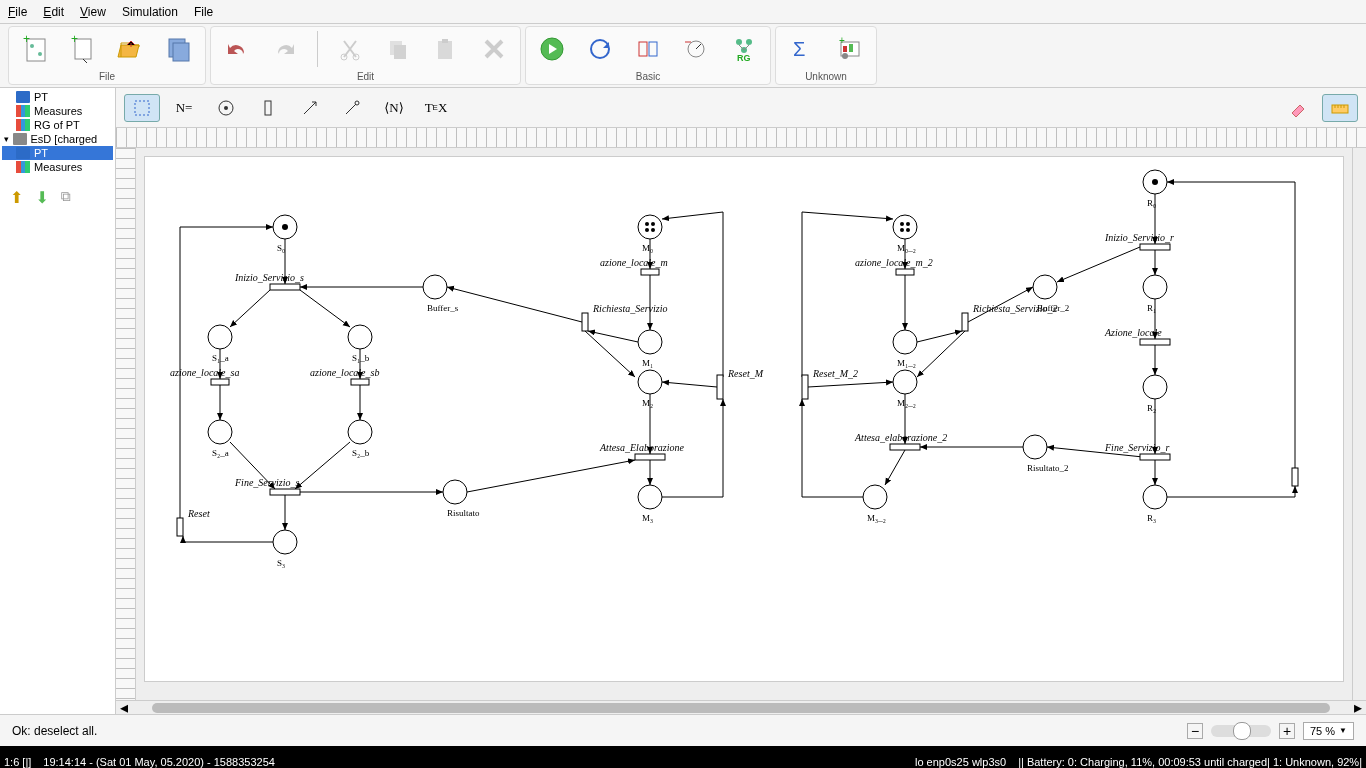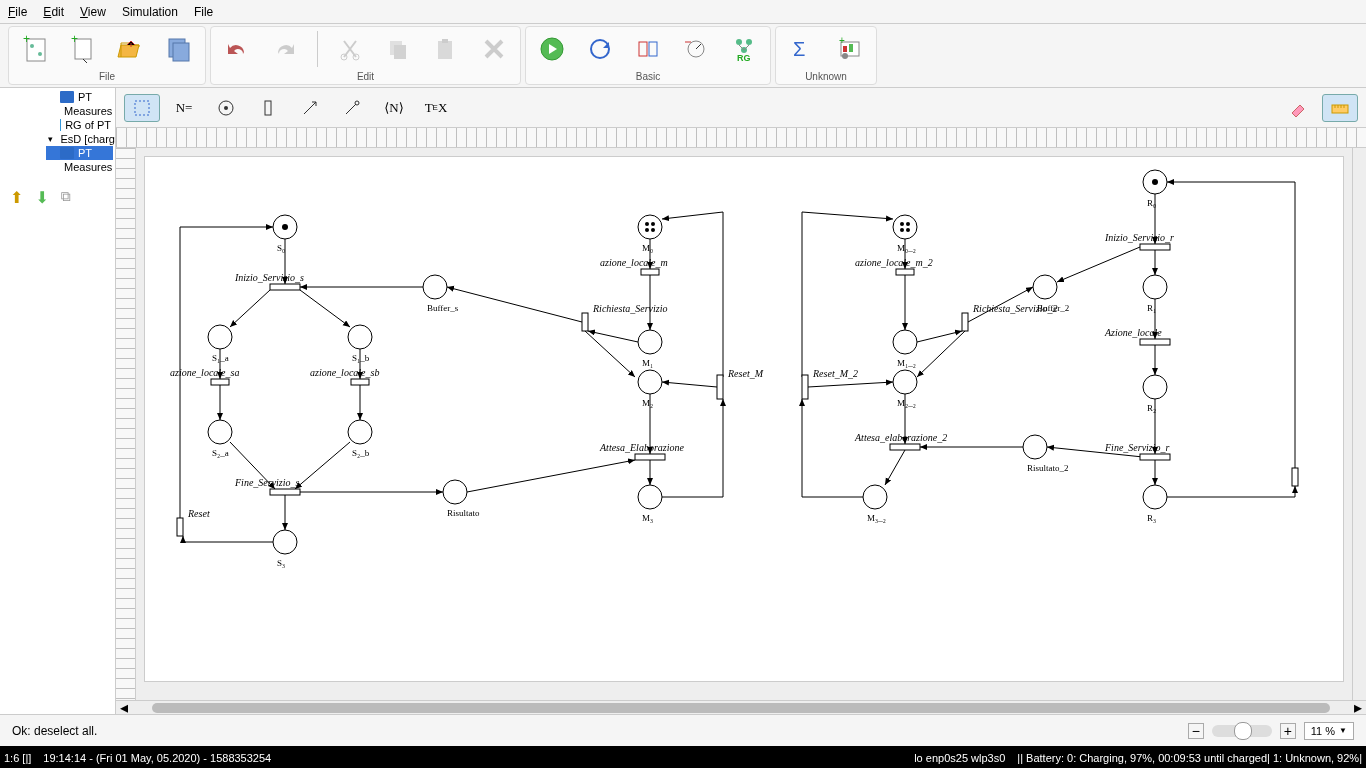--- a/index.html
+++ b/index.html
@@ -8,21 +8,21 @@
 .menubar span { cursor: pointer; }
 .menubar span u { text-decoration: underline; }
 .toolbar-main { height: 64px; background: #f5f5f5; border-bottom: 1px solid #ccc; display: flex; align-items: center; padding: 2px 8px; gap: 4px; }
 .tool-group { display: flex; flex-direction: column; align-items: center; border: 1px solid #ddd; border-radius: 4px; padding: 2px 6px; background: #fafafa; }
 .tool-group-row { display: flex; gap: 8px; align-items: center; justify-content: center; }
 .tool-group-label { font-size: 10px; color: #555; margin-top: 2px; }
 .tbtn { width: 40px; height: 40px; display: flex; align-items: center; justify-content: center; cursor: pointer; border-radius: 3px; }
 .divider-v { width: 1px; height: 36px; background: #ccc; margin: 0 4px; }
 .body-row { flex: 1; display: flex; overflow: hidden; }
 .sidebar { width: 120px; background: #fff; border-right: 1px solid #ccc; font-size: 11px; padding: 2px; overflow: hidden; }
-.tree-item { display: flex; align-items: center; gap: 4px; padding: 1px 2px; white-space: nowrap; margin-left: 44px; }
+.tree-item { display: flex; align-items: center; gap: 4px; padding: 1px 2px; white-space: nowrap; }
 .tree-item.indent1 { padding-left: 14px; }
 .tree-item.selected { background: #3576d8; color: #fff; }
 .tree-icon { width: 14px; height: 12px; display: inline-block; }
 .tree-icon.net { background: #2c6bc7; border-radius: 1px; }
 .tree-icon.meas { background: linear-gradient(to right, #e74c3c 33%, #3498db 33% 66%, #2ecc71 66%); }
 .tree-icon.rg { background: linear-gradient(to right, #e74c3c 33%, #3498db 33% 66%, #2ecc71 66%); }
 .tree-icon.folder { background: #888; border-radius: 1px; }
 .side-actions { display: flex; gap: 12px; padding: 6px 8px; margin-top: 8px; }
 .canvas-area { flex: 1; display: flex; flex-direction: column; background: #fff; position: relative; }
 .tool-palette { height: 40px; background: #f5f5f5; border-bottom: 1px solid #ccc; display: flex; align-items: center; padding: 0 8px; gap: 6px; }
@@ -45,21 +45,21 @@
 .lbls { font-family: serif; font-size: 9px; }
 .scroll-v { width: 14px; background: #eee; border-left: 1px solid #ccc; }
 .scroll-h { height: 14px; background: #eee; border-top: 1px solid #ccc; display: flex; align-items: center; }
 .scroll-thumb { background: #bbb; border-radius: 7px; height: 10px; margin: 0 20px; flex: 1; }
 .statusbar { height: 32px; background: #f5f5f5; border-top: 1px solid #ccc; display: flex; align-items: center; padding: 8px 12px; font-size: 12px; gap: 12px; }
 .status-msg { flex: 1; }
 .zoom-ctrl { display: flex; align-items: center; gap: 8px; }
 .zoom-slider { width: 60px; height: 12px; background: #ddd; border-radius: 6px; position: relative; }
 .zoom-slider::after { content: ""; width: 16px; height: 16px; background: #fff; border: 1px solid #999; border-radius: 8px; position: absolute; top: -3px; left: 22px; }
 .zoom-box { border: 1px solid #aaa; padding: 2px 6px; font-size: 11px; display: flex; align-items: center; gap: 4px; background: #fff; }
-.taskbar { height: 22px; background: #000; color: #fff; font-family: monospace; font-size: 11px; display: flex; align-items: flex-end; padding: 4px 4px; gap: 12px; }
+.taskbar { height: 22px; background: #000; color: #fff; font-family: monospace; font-size: 11px; display: flex; align-items: flex-start; padding: 10px 4px; gap: 12px; }
 .taskbar .tseg { white-space: nowrap; }
 .tspacer { flex: 1; }
 </style>
 </head>
 <body>
 
 <div class="menubar">
   <span><u>F</u><span>ile</span></span>
   <span><u>E</u><span>dit</span></span>
   <span><u>V</u><span>iew</span></span>
@@ -440,25 +440,25 @@
   </div>
 </div>
 
 <div class="statusbar">
   <div class="status-msg">Ok: deselect all.</div>
   <div class="zoom-ctrl">
     <span style="border:1px solid #aaa;width:16px;height:16px;display:inline-flex;align-items:center;justify-content:center;font-size:14px">−</span>
     <div class="zoom-slider"></div>
     <span style="border:1px solid #aaa;width:16px;height:16px;display:inline-flex;align-items:center;justify-content:center;font-size:14px">+</span>
     <div class="zoom-box">
-        <span>11 %</span>
+        <span>75 %</span>
         <span style="font-size:8px">▼</span>
       </div>
   </div>
 </div>
 
 <div class="taskbar">
   <span class="tseg">1:6 [|]</span>
-  <span class="tseg">19:14:14 - (Fri 01 May, 05.2020) - 1588353254</span>
+  <span class="tseg">19:14:14 - (Sat 01 May, 05.2020) - 1588353254</span>
   <span class="tspacer"></span>
   <span class="tseg">lo enp0s25 wlp3s0</span>
-  <span class="tseg">||  Battery: 0: Charging, 97%, 00:09:53 until charged| 1: Unknown, 92%|</span>
+  <span class="tseg">||  Battery: 0: Charging, 11%, 00:09:53 until charged| 1: Unknown, 92%|</span>
 </div>
 
 </body></html>

